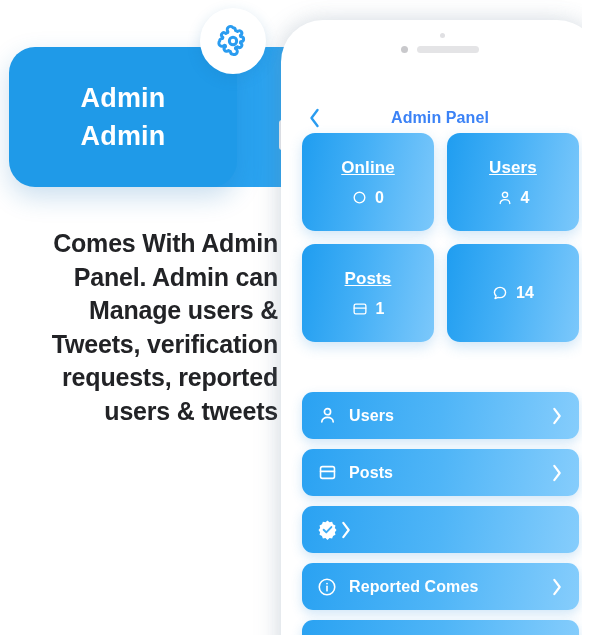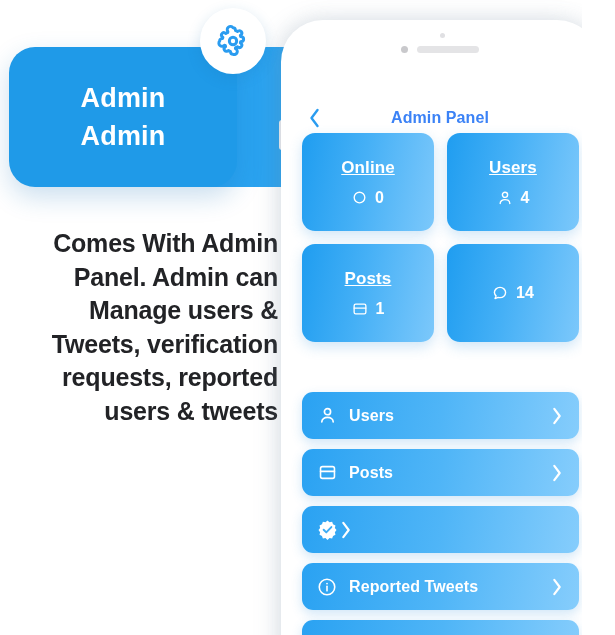--- a/index.html
+++ b/index.html
@@ -406,21 +406,21 @@
       </div>
 
       <div class="menu-item">
         <span class="menu-icon">
           <svg width="20" height="20" viewBox="0 0 24 24" fill="none" stroke="#ffffff" stroke-width="1.9" stroke-linecap="round" stroke-linejoin="round">
             <circle cx="12" cy="12" r="9.3"></circle>
             <line x1="12" y1="11.1" x2="12" y2="16.6"></line>
             <circle cx="12" cy="7.8" r="1.05" fill="#ffffff" stroke="none"></circle>
           </svg>
         </span>
-        <span class="menu-label">Reported Tweets</span>
+        <span class="menu-label">Reported Comes</span>
         <span class="menu-arrow">
           <svg width="12" height="18" viewBox="0 0 12 20" fill="none" stroke="#ffffff" stroke-width="2.4" stroke-linecap="round" stroke-linejoin="round">
             <polyline points="3,2 9,10 3,18"></polyline>
           </svg>
         </span>
       </div>
 
       <div class="menu-item">
         <span class="menu-icon">
           <svg width="20" height="20" viewBox="0 0 24 24" fill="none" stroke="#ffffff" stroke-width="1.9" stroke-linecap="round" stroke-linejoin="round">

